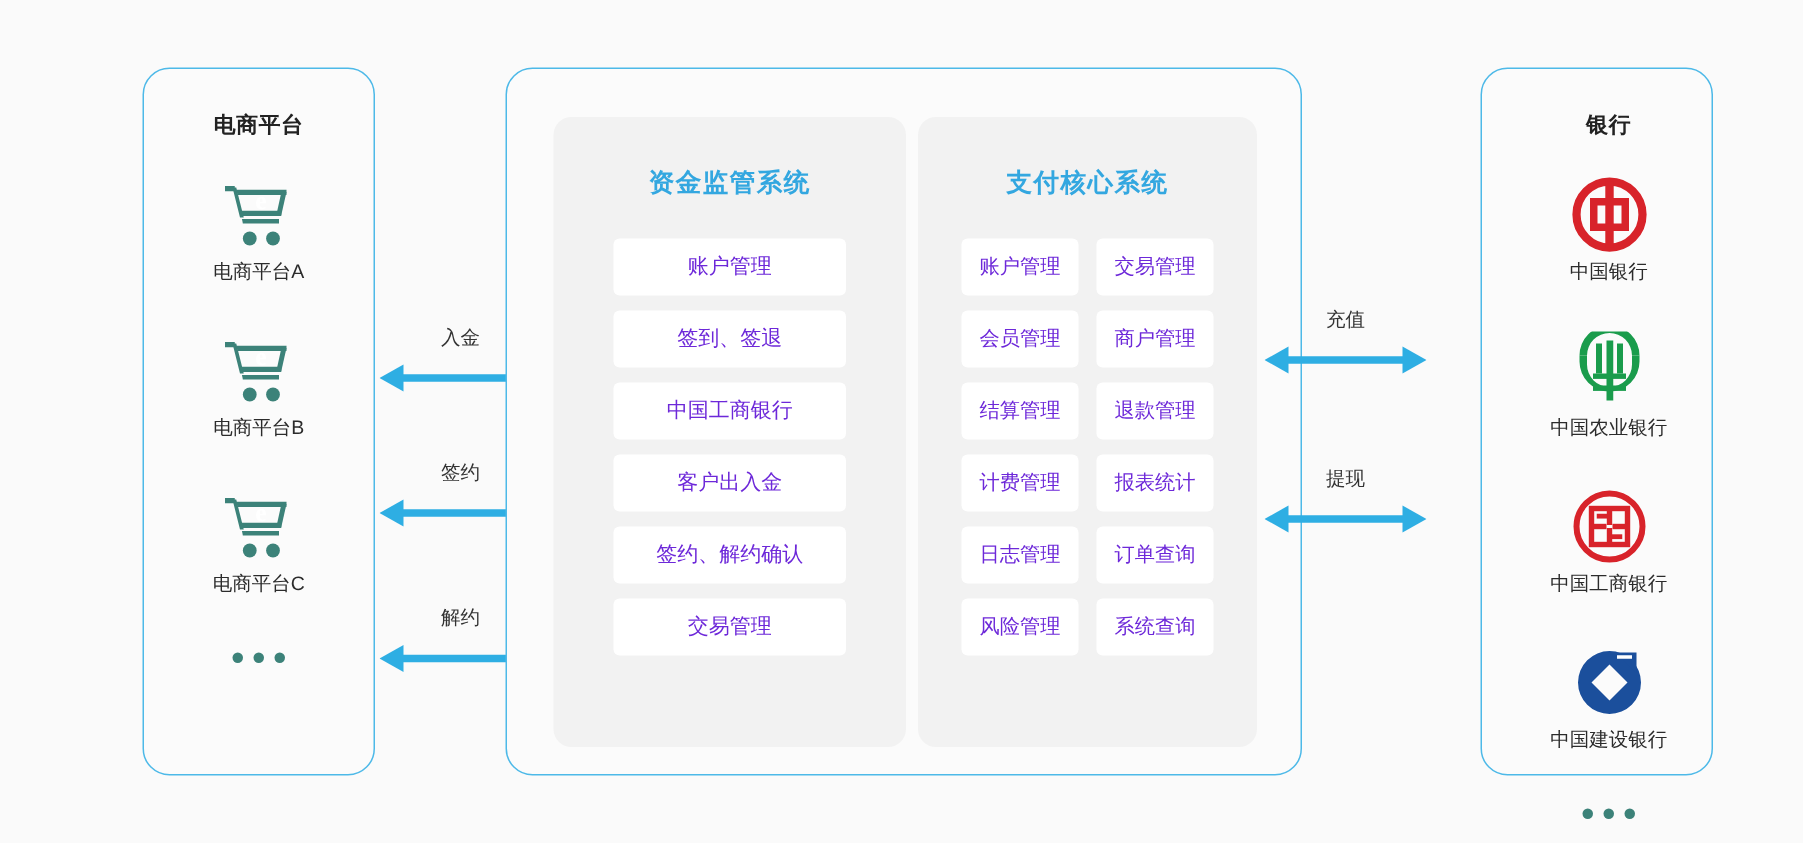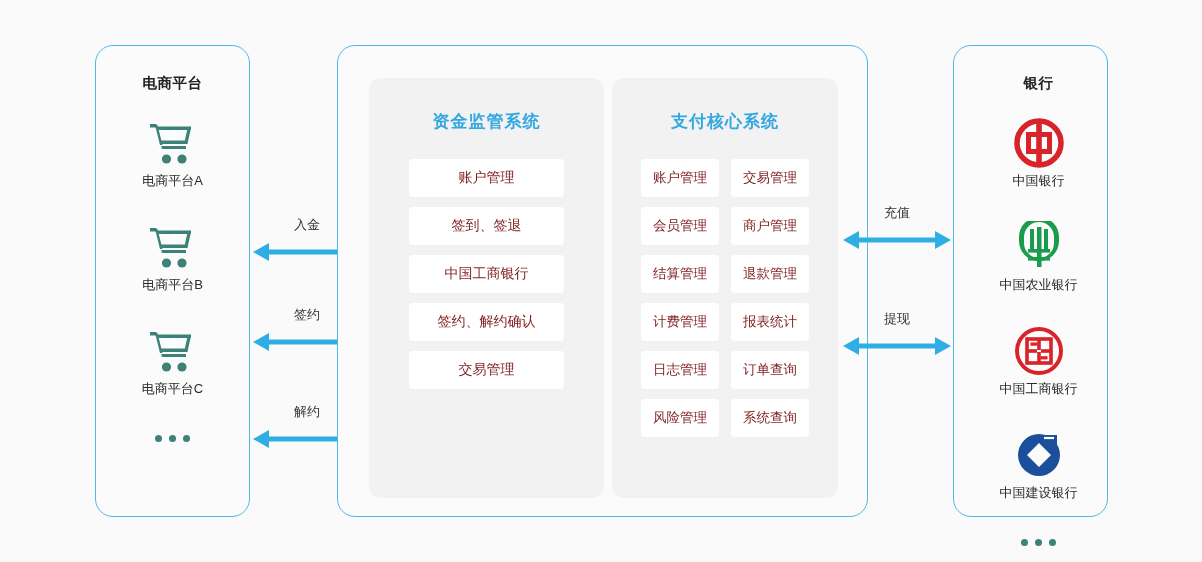--- a/index.html
+++ b/index.html
@@ -23,21 +23,21 @@
   
   .panel {
     position: absolute;
     border: 1px solid #4db9e8;
     border-radius: 18px;
     background: #fbfbfb;
     box-sizing: border-box;
   }
   .panel-ecom  { left: 95px;  top: 45px; width: 155px; height: 472px; }
   .panel-core  { left: 337px; top: 45px; width: 531px; height: 472px; }
-  .panel-bank  { left: 953px; top: 45px; width: 155px; height: 472px; padding-left: 16px; }
+  .panel-bank  { left: 987px; top: 45px; width: 155px; height: 472px; padding-left: 16px; }
 
   .panel-title {
     text-align: center;
     font-size: 14.5px;
     font-weight: bold;
     color: #222222;
     margin-top: 28px;
     letter-spacing: 0.5px;
   }
 
@@ -108,21 +108,21 @@
   .card-list {
     margin-top: 26px;
     display: flex;
     flex-direction: column;
     align-items: center;
     gap: 10px;
   }
   .card {
     background: #ffffff;
     border-radius: 4px;
-    color: #7f1d1d;
+    color: #6d28d9;
     font-size: 14px;
     display: flex;
     align-items: center;
     justify-content: center;
     box-sizing: border-box;
   }
   .card-wide {
     width: 155px;
     height: 38px;
   }
@@ -273,20 +273,21 @@
 
   <div class="panel panel-core">
     <div class="sub-panels">
 
       <div class="sub-panel sub-panel-fund">
         <div class="sub-title">资金监管系统</div>
         <div class="card-list">
           <div class="card card-wide">账户管理</div>
           <div class="card card-wide">签到、签退</div>
           <div class="card card-wide">中国工商银行</div>
+          <div class="card card-wide">客户出入金</div>
           <div class="card card-wide">签约、解约确认</div>
           <div class="card card-wide">交易管理</div>
         </div>
       </div>
 
       <div class="sub-panel sub-panel-pay">
         <div class="sub-title">支付核心系统</div>
         <div class="card-grid">
           <div class="card card-small">账户管理</div>
           <div class="card card-small">交易管理</div>

